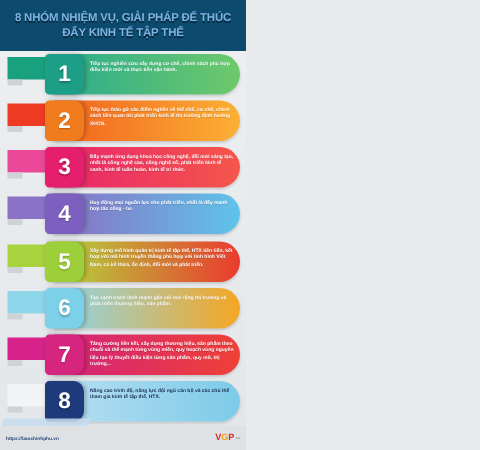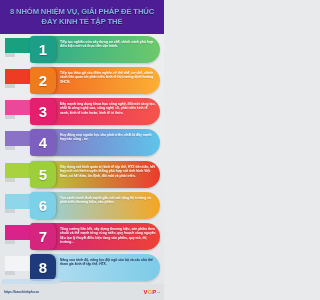--- a/index.html
+++ b/index.html
@@ -96,21 +96,21 @@
     position:absolute; left:0; top:279px; width:58px; height:8px;
     background:#c6dced;
     transform:skewX(-18deg);
     transform-origin:left bottom;
     opacity:.85;
   }
 </style>
 </head>
 <body>
 
-<div id="header" style="background: #4c1d95;">
+<div id="header" style="background: #0c4a6e;">
   <div class="title" style="color: rgb(127, 178, 224);">8 NHÓM NHIỆM VỤ, GIẢI PHÁP ĐỂ THÚC ĐẨY KINH TẾ TẬP THỂ</div>
 </div>
 
 <div id="board">
   <div class="row" style="top: 2px;">
     <div class="paper"></div>
     <div class="flag">
       <div class="band" style="background: rgb(24, 160, 127);"></div>
       <div class="notch"></div>
     </div>

